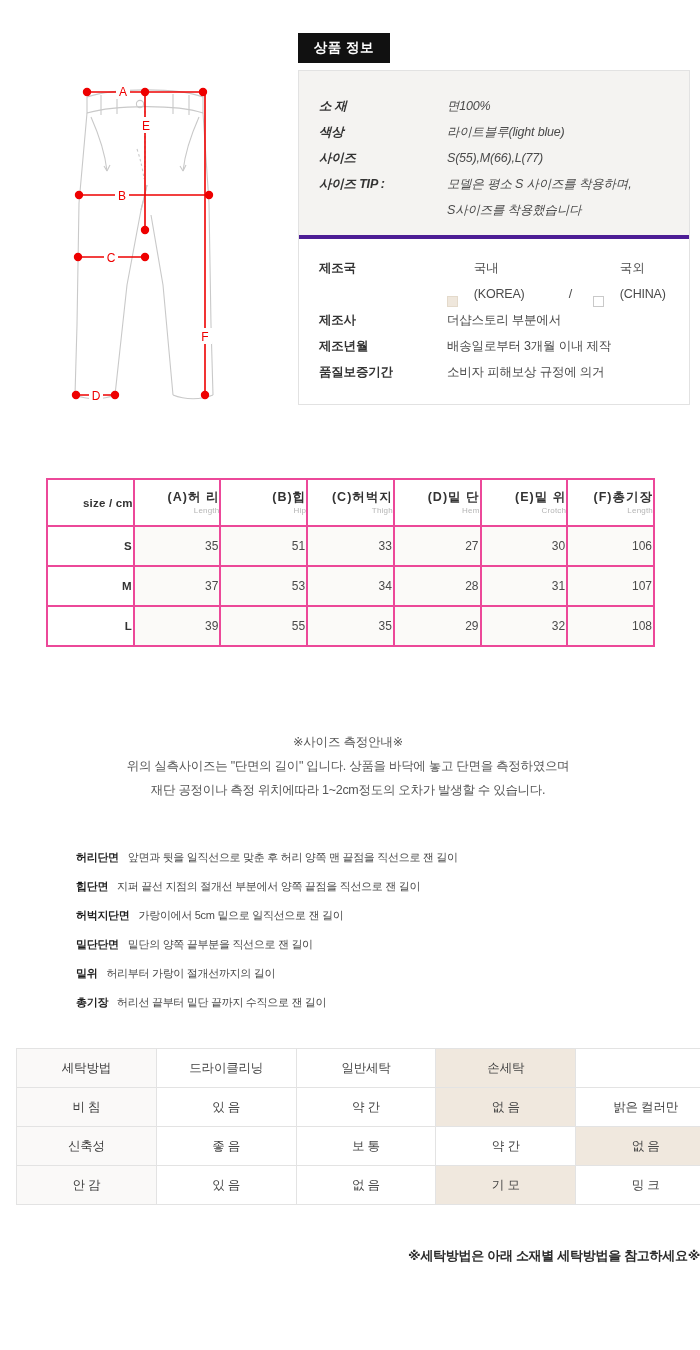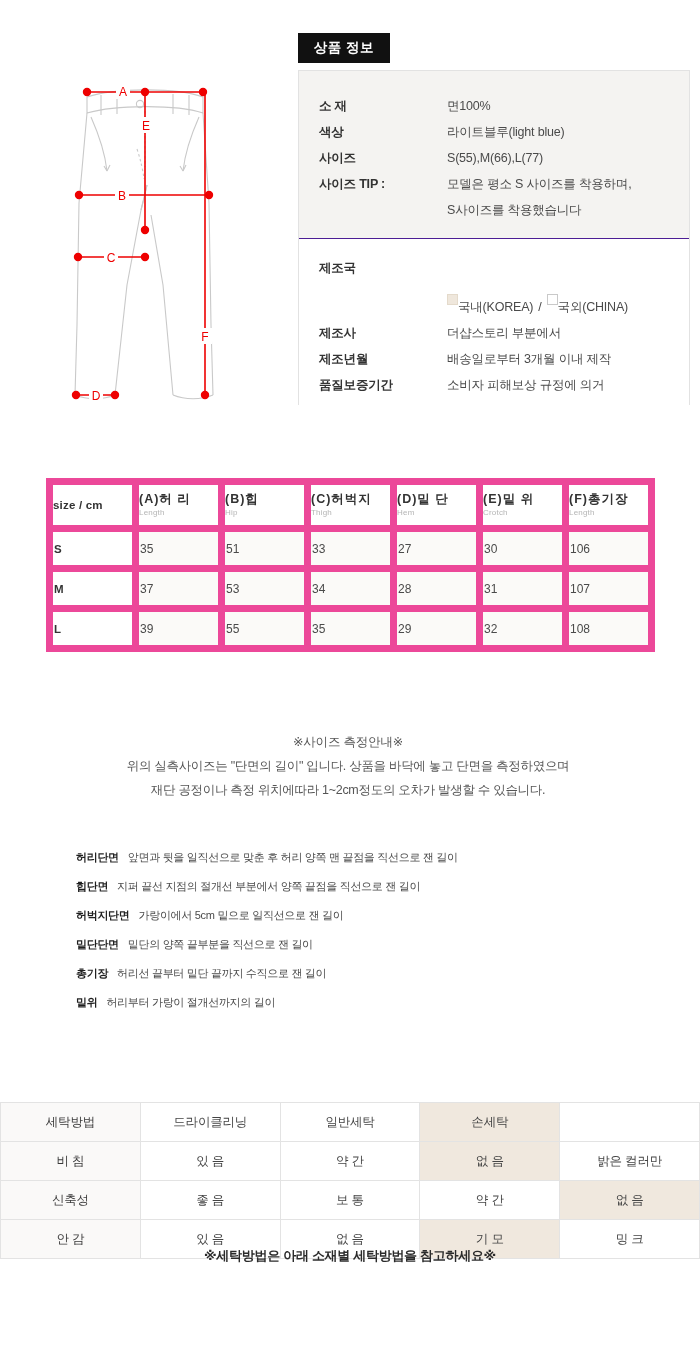--- a/index.html
+++ b/index.html
@@ -49,22 +49,23 @@
   #info-panel {
     position: absolute;
     left: 298px; top: 70px;
     width: 392px; height: 335px;
     border: 1px solid #e2e2e2;
     background: #ffffff;
   }
   #info-panel-top {
     background: #f4f3f1;
     padding: 22px 0 16px 20px;
-    border-bottom: 1px solid #4c1d95;
+    border-bottom: 4px solid #4c1d95;
     height: 168px;
+    font-style: italic;
   }
   #info-panel-bottom {
     background: #ffffff;
     padding: 16px 0 10px 20px;
   }
   .info-row {
     display: flex;
     align-items: flex-start;
     line-height: 26px;
     font-size: 12.5px;
@@ -75,21 +76,21 @@
     font-weight: bold;
     color: #333333;
     letter-spacing: -0.2px;
   }
   .info-value {
     color: #4a4a4a;
     letter-spacing: -0.2px;
   }
   .info-row.cont .info-label { visibility: hidden; }
 
-  .origin-value { display: flex; align-items: flex-start; gap: 0; margin-top: 39px; }
+  .origin-value { display: flex; align-items: flex-end; gap: 16px; }
   .chk {
     display: inline-block;
     width: 11px; height: 11px;
     border: 1px solid #cfcabf;
     vertical-align: middle;
   }
   .chk.filled { background: #efe7dc; border-color: #e4dacb; }
   .chk.empty  { background: #ffffff; border-color: #c9c9c9; }
   .slash { padding: 0 5px; color: #4a4a4a; }
 
@@ -98,22 +99,22 @@
     position: absolute;
     left: 46px; top: 478px;
     width: 609px;
   }
   table.size-table {
     border-collapse: collapse;
     width: 609px;
     table-layout: fixed;
   }
   table.size-table th, table.size-table td {
-    border: 7px solid #ec4899;
-    text-align: left;
+    border: 2px solid #ec4899;
+    text-align: right;
     font-size: 12px;
     color: #4a4a4a;
   }
   table.size-table th {
     height: 47px;
     background: #ffffff;
     font-weight: bold;
     color: #333333;
     padding: 4px 0;
   }
@@ -162,22 +163,23 @@
   }
   .def-term {
     font-weight: bold;
     color: #1f1f1f;
     margin-right: 9px;
   }
 
   
   #care-table-wrap {
     position: absolute;
-    left: 0; top: 1102px;
+    left: 0; top: 1048px;
     width: 700px;
+    padding-left: 16px;
   }
   table.care-table {
     border-collapse: collapse;
     width: 700px;
     table-layout: fixed;
   }
   table.care-table td {
     border: 1px solid #e3e3e3;
     height: 39px;
     text-align: center;
@@ -189,21 +191,21 @@
     background: #faf9f8;
     color: #3a3a3a;
   }
   table.care-table td.hl { background: #f0e8de; }
   table.care-table td.plain { background: #ffffff; text-align: center; }
 
   #care-note {
     position: absolute;
     left: 0; top: 1247px;
     width: 700px;
-    text-align: center;
+    text-align: right;
     font-size: 13px;
     font-weight: bold;
     color: #2b2b2b;
     letter-spacing: -0.3px;
   }
 </style>
 </head>
 <body>
 
 <div id="product-info-section">
@@ -411,24 +413,24 @@
   <div class="def-row">
     <span class="def-term">힙단면</span><span>지퍼 끝선 지점의 절개선 부분에서 양쪽 끝점을 직선으로 잰 길이</span>
   </div>
   <div class="def-row">
     <span class="def-term">허벅지단면</span><span>가랑이에서 5cm 밑으로 일직선으로 잰 길이</span>
   </div>
   <div class="def-row">
     <span class="def-term">밑단단면</span><span>밑단의 양쪽 끝부분을 직선으로 잰 길이</span>
   </div>
   <div class="def-row">
+    <span class="def-term">밑위</span><span>허리부터 가랑이 절개선까지의 길이</span>
+  </div>
+  <div class="def-row">
     <span class="def-term">총기장</span><span>허리선 끝부터 밑단 끝까지 수직으로 잰 길이</span>
-  </div>
-  <div class="def-row">
-    <span class="def-term">밑위</span><span>허리부터 가랑이 절개선까지의 길이</span>
   </div>
 </div>
 
 <div id="care-table-wrap">
   <table class="care-table">
     <tbody>
       <tr>
         <td class="care-label">세탁방법</td>
         <td class="plain">드라이클리닝</td>
         <td class="plain">일반세탁</td>

